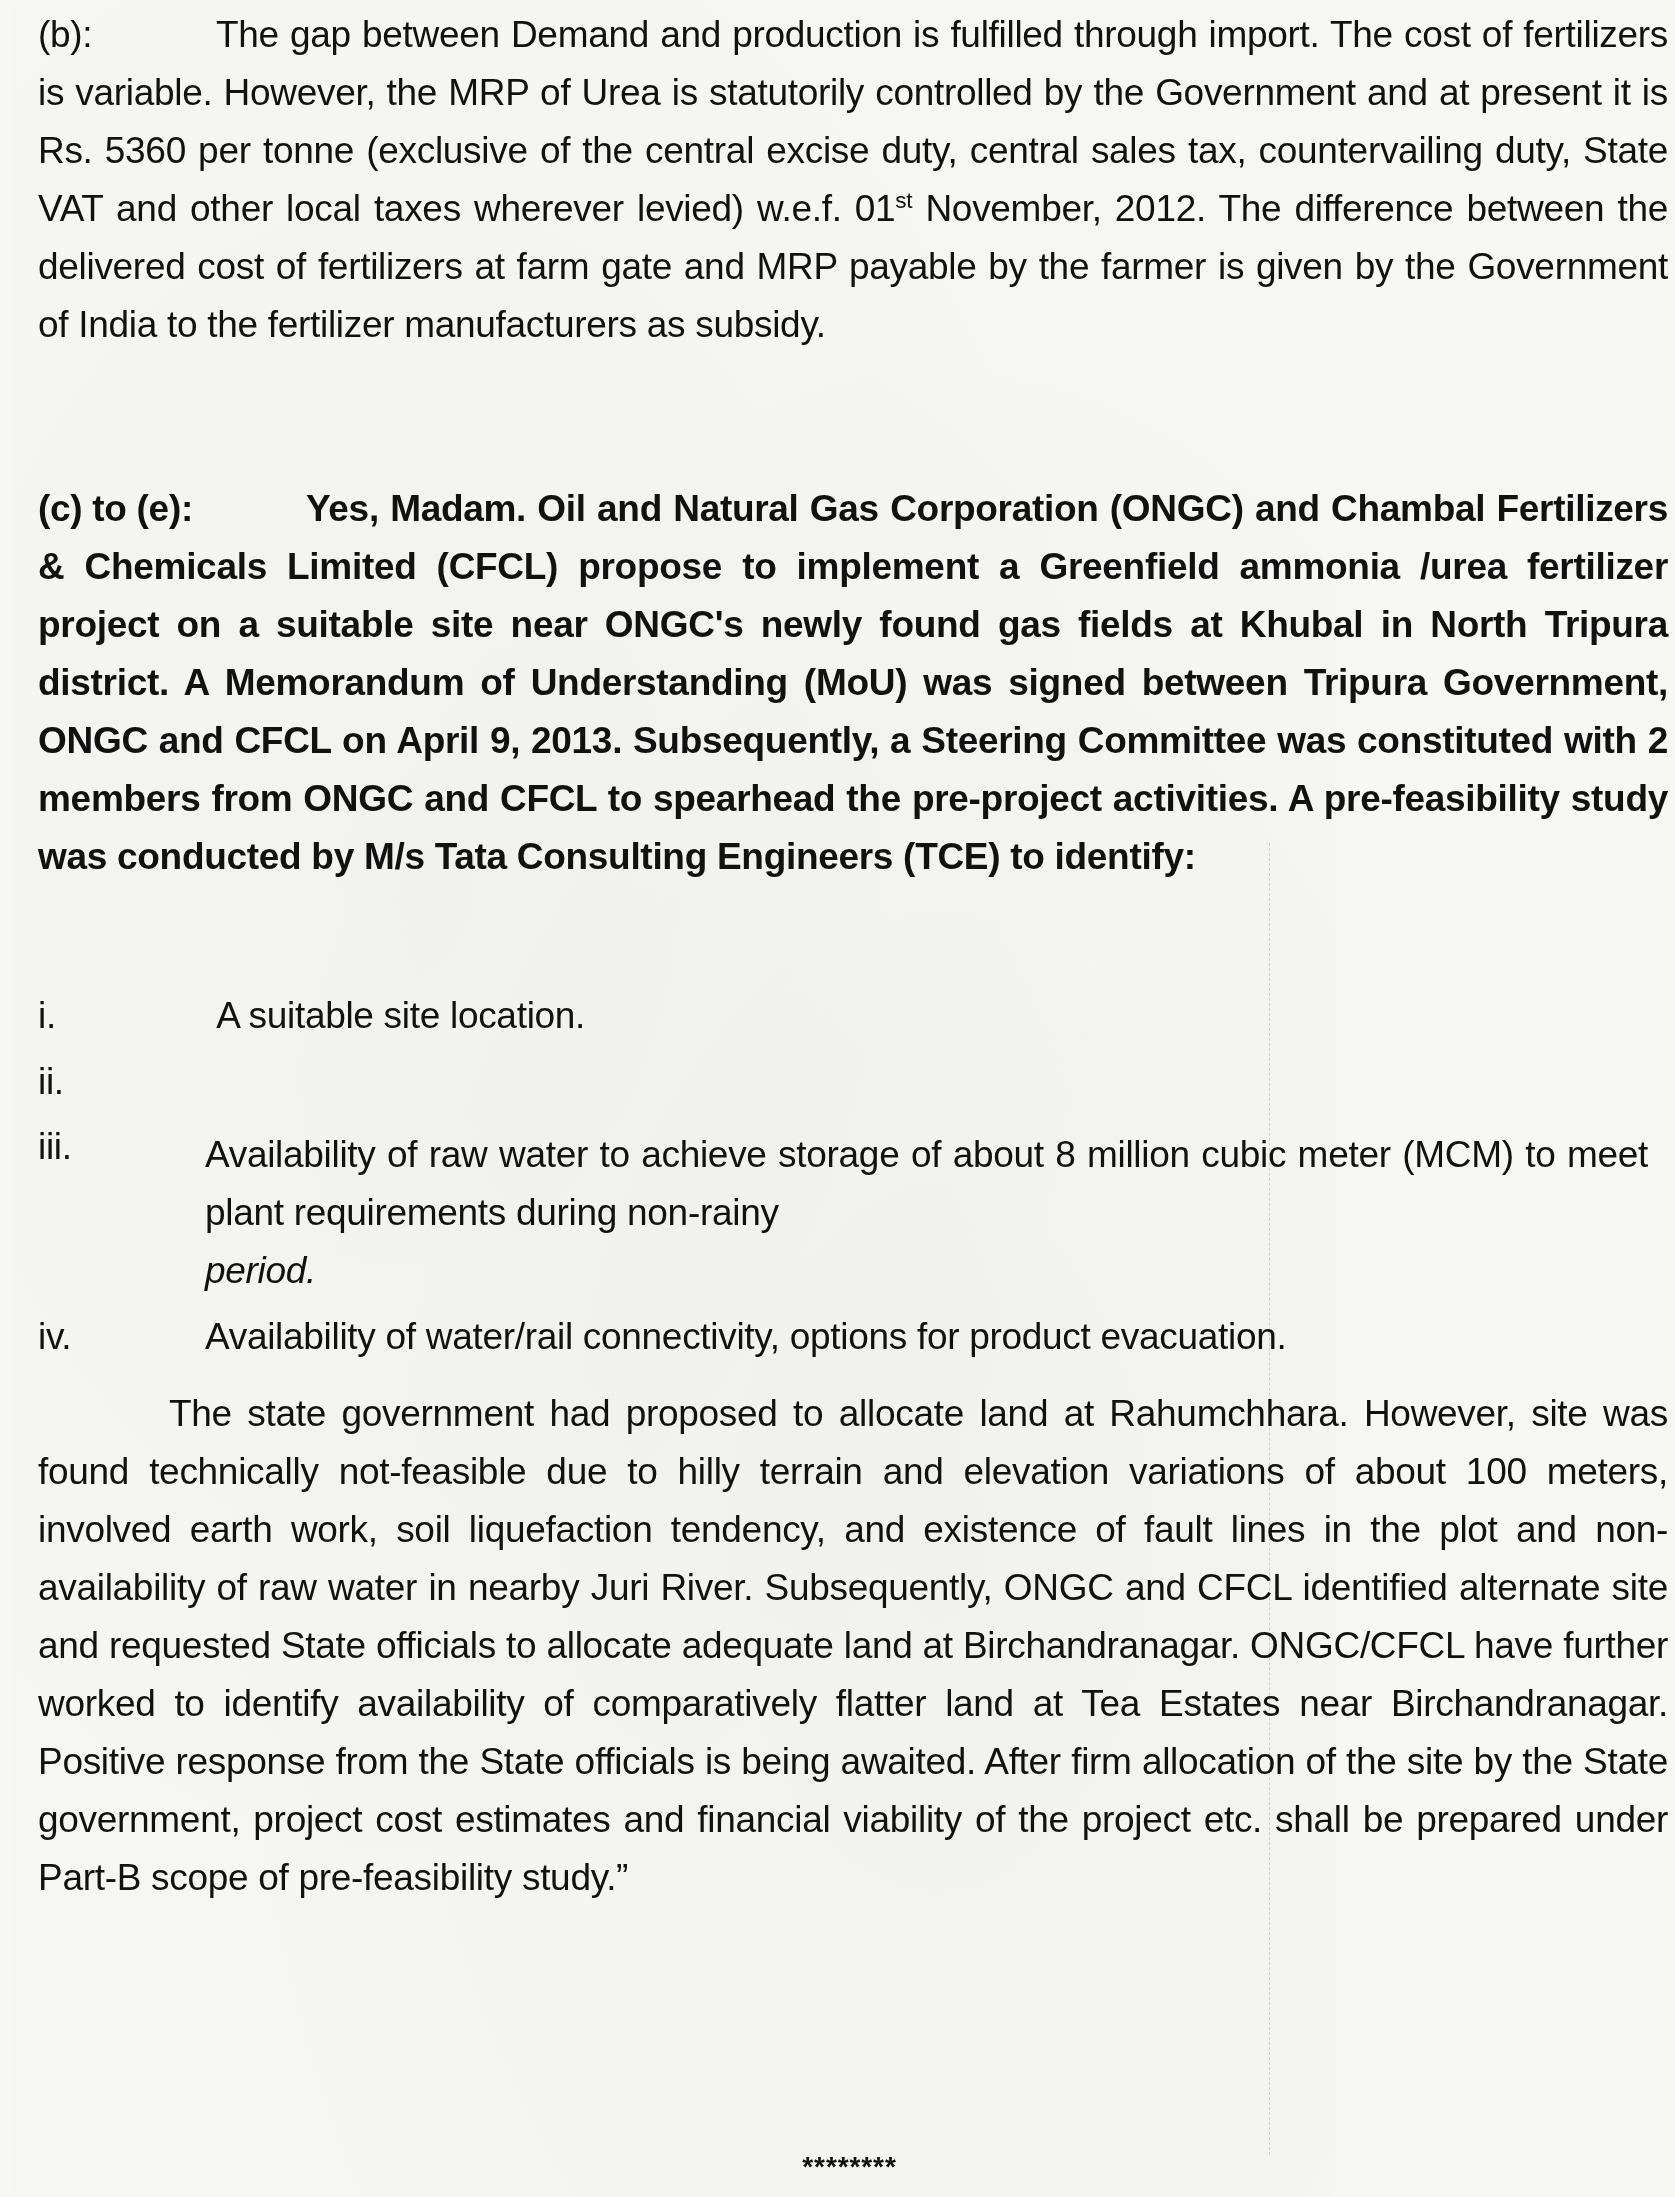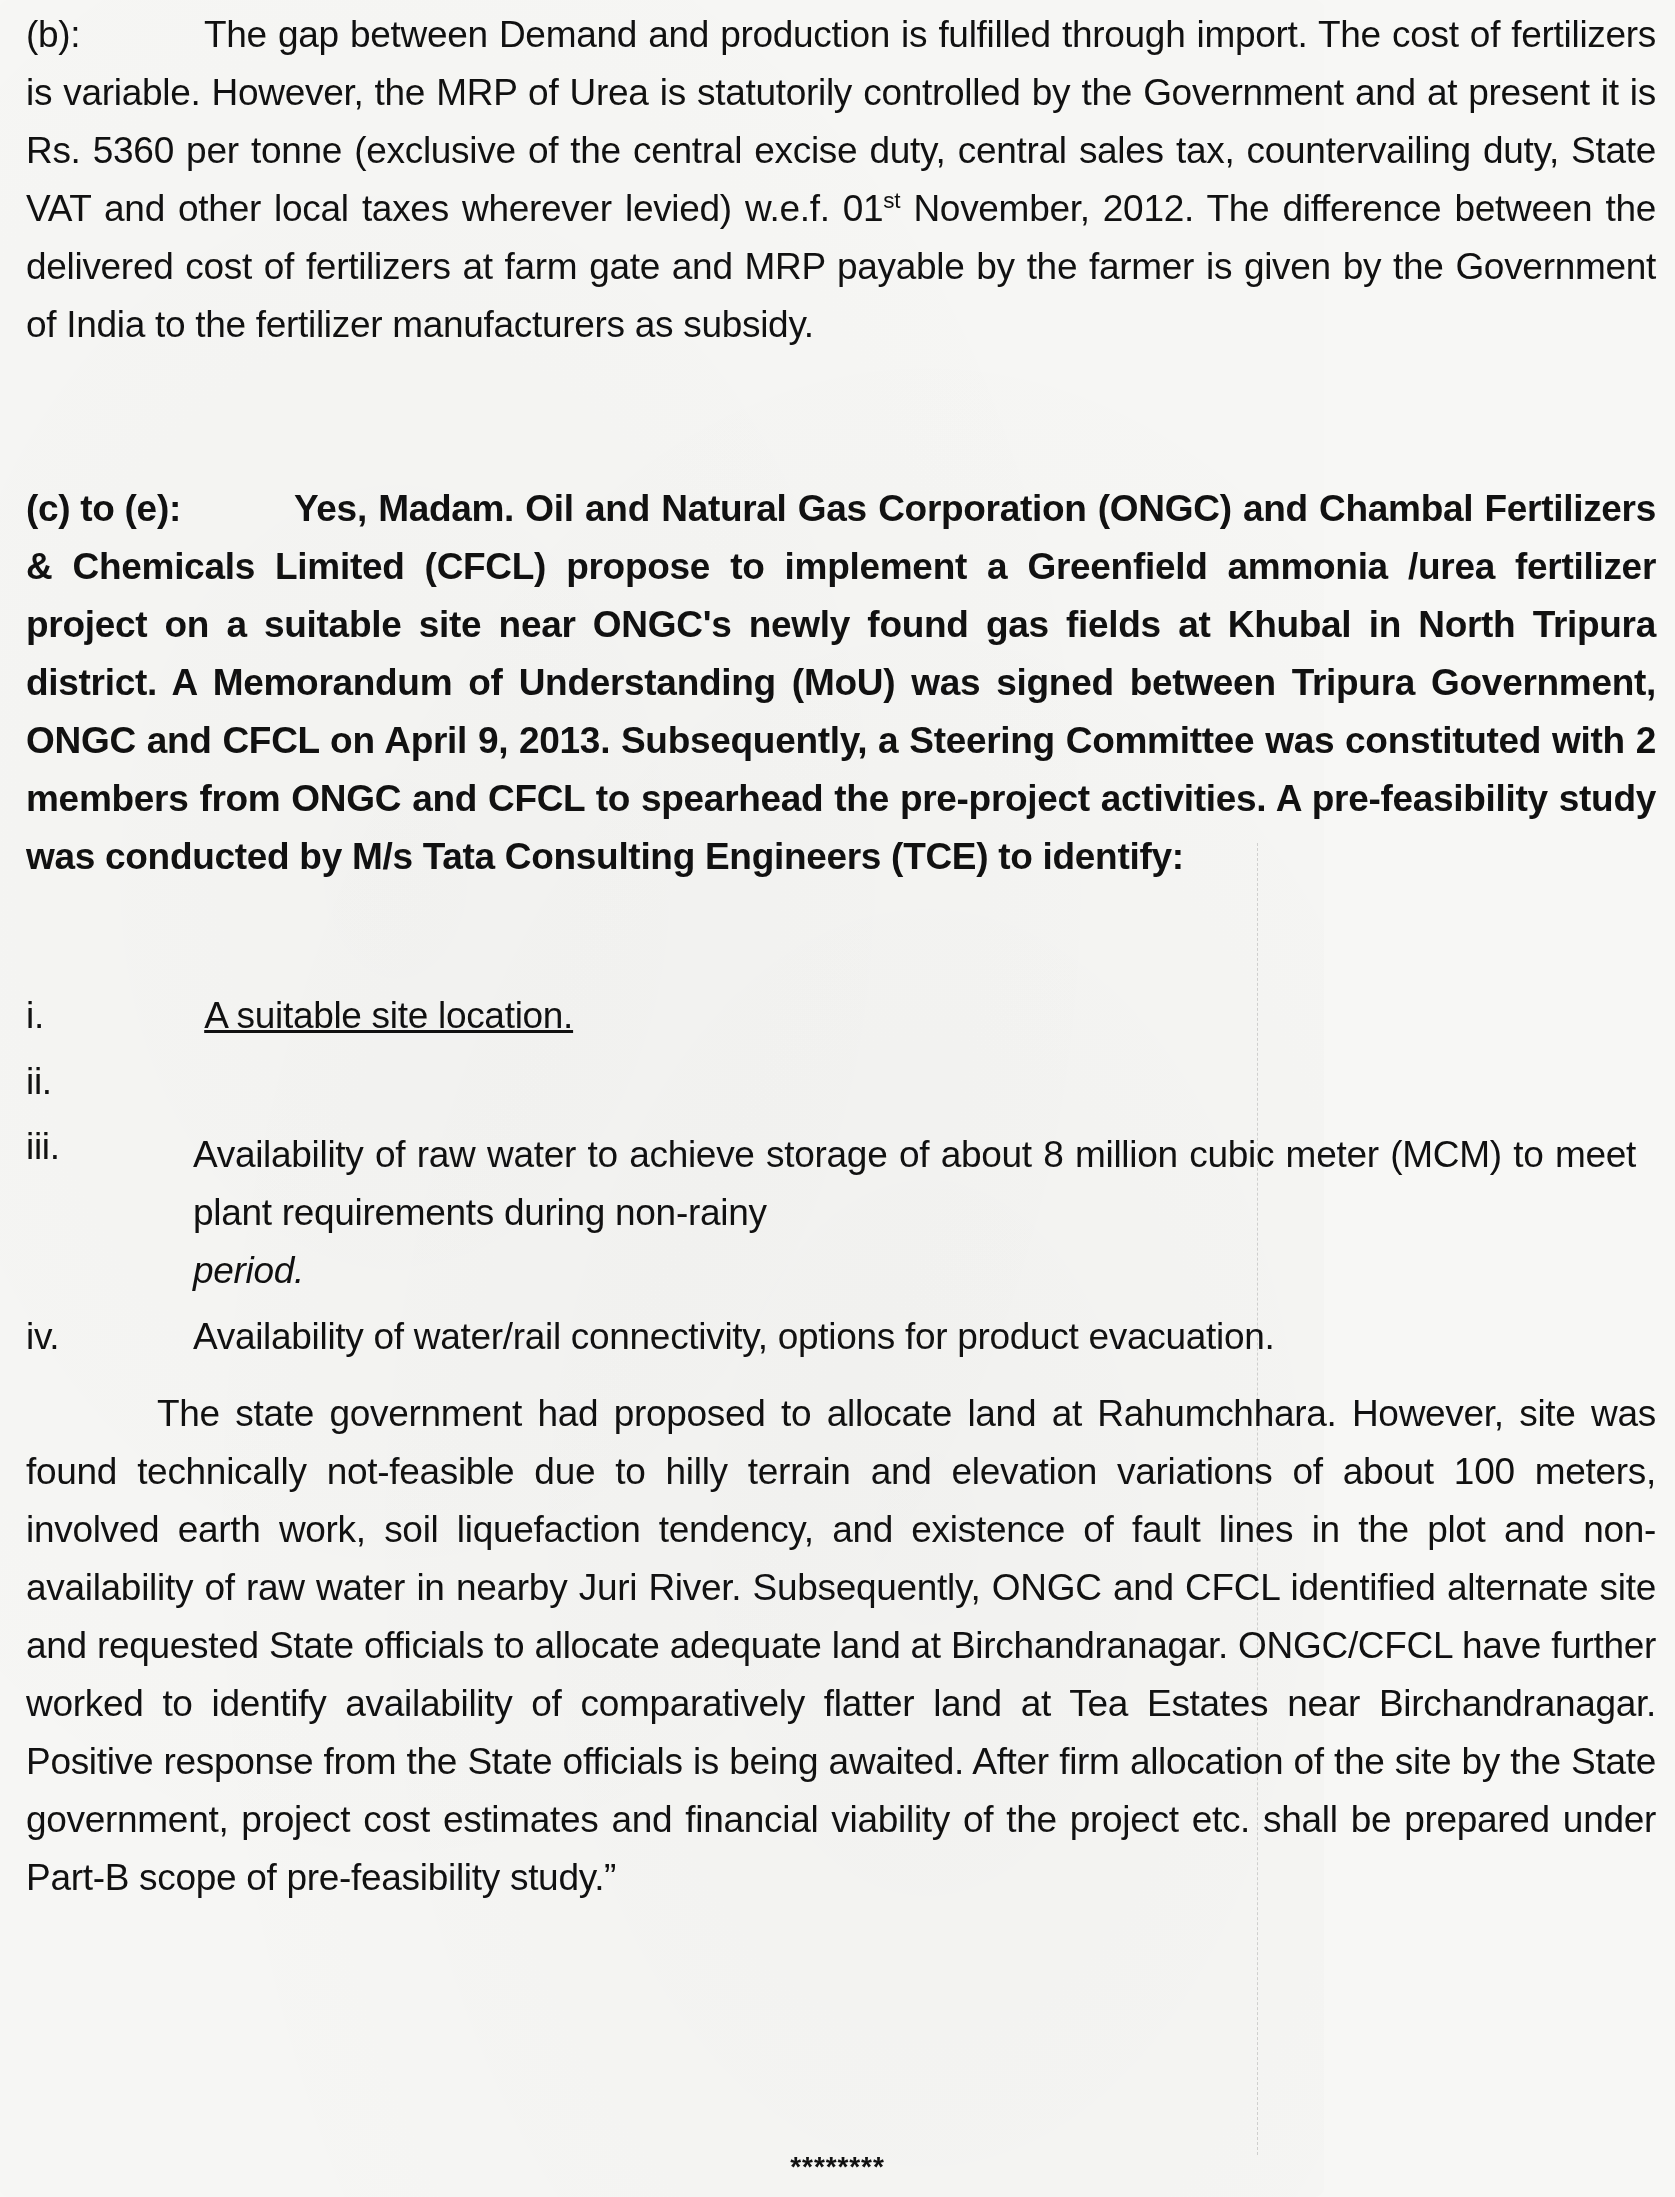--- a/index.html
+++ b/index.html
@@ -10,21 +10,21 @@
       width: 1675px;
       height: 2197px;
       background: #f7f7f5;
       position: relative;
       overflow: hidden;
       font-family: "Liberation Sans", sans-serif;
       color: #111;
     }
     .page {
       position: absolute;
-      left: 0;
+      left: 12px;
       top: 0;
       width: 1324px;
       height: 2197px;
       background:
         radial-gradient(ellipse at 30% 40%, rgba(0,0,0,0.015), transparent 60%),
         radial-gradient(ellipse at 70% 70%, rgba(0,0,0,0.02), transparent 60%),
         #f6f6f4;
       border-radius: 10px;
     }
     .block {
@@ -67,21 +67,20 @@
     .list-num {
       width: 167px;
       flex: 0 0 167px;
     }
     .list-text {
       flex: 1;
     }
     .list-item.first .list-text,
     .list-item.second .list-text {
       padding-left: 11.2px;
-      text-decoration: underline;
     }
     #para-state {
       top: 1385px;
     }
     .indent {
       display: inline-block;
       width: 131px;
     }
     sup {
       font-size: 22.5px;

